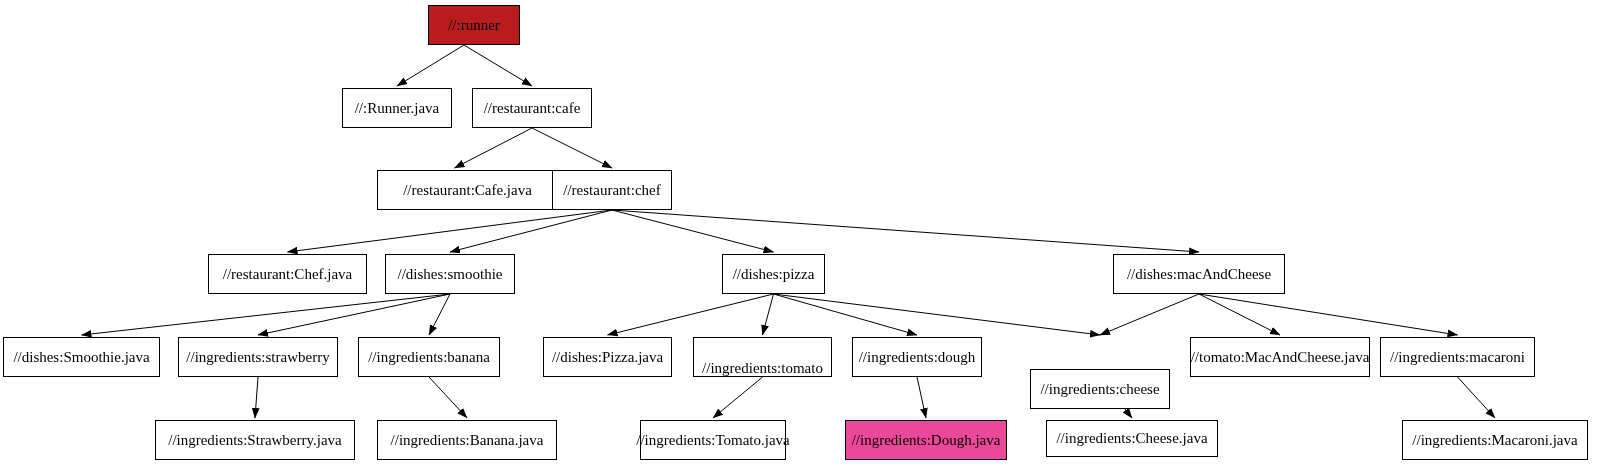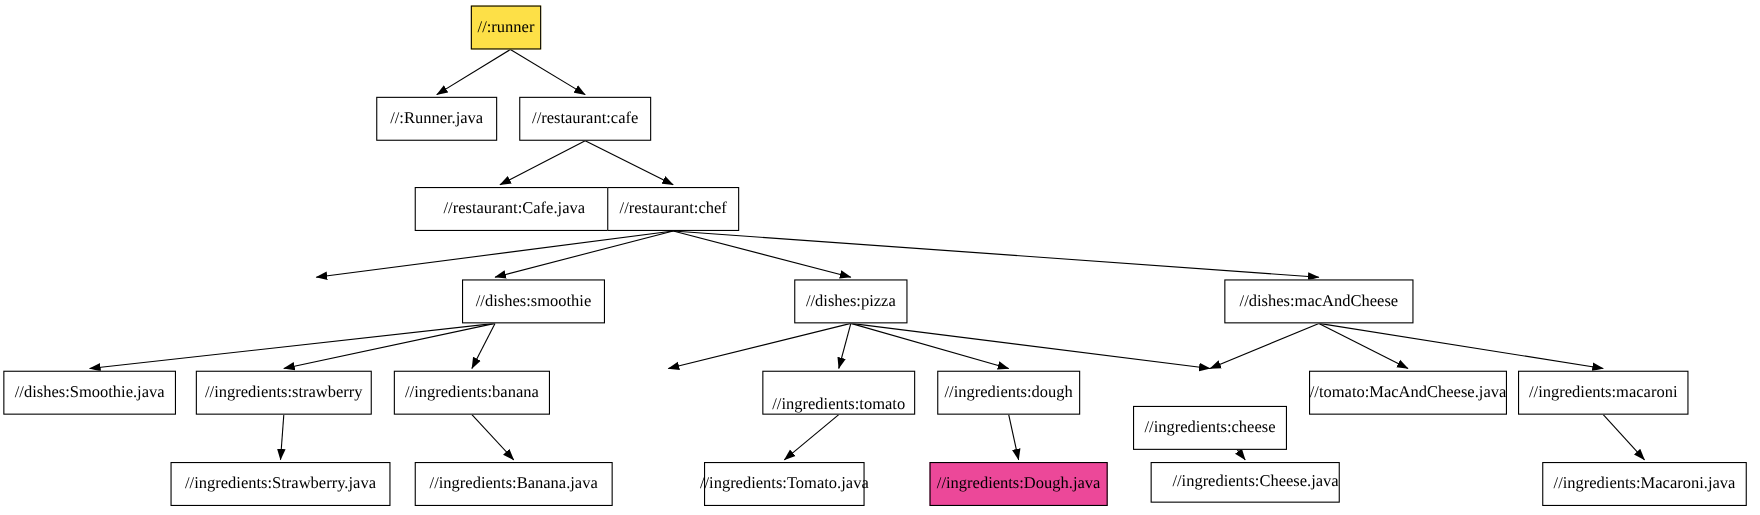--- a/index.html
+++ b/index.html
@@ -78,52 +78,58 @@
         <line class="edge-line" x1="1199" y1="294" x2="1457.5" y2="335" stroke="#000000" marker-end="url(#arrowhead)"></line>
         <line class="edge-line" x1="258" y1="377" x2="255" y2="418" stroke="#000000" marker-end="url(#arrowhead)"></line>
         <line class="edge-line" x1="429" y1="377" x2="467" y2="418" stroke="#000000" marker-end="url(#arrowhead)"></line>
         <line class="edge-line" x1="762.5" y1="377" x2="713" y2="418" stroke="#000000" marker-end="url(#arrowhead)"></line>
         <line class="edge-line" x1="917" y1="377" x2="926" y2="418" stroke="#000000" marker-end="url(#arrowhead)"></line>
         <line class="edge-line" x1="1100" y1="377" x2="1132" y2="418" stroke="#000000" marker-end="url(#arrowhead)"></line>
         <line class="edge-line" x1="1457.5" y1="377" x2="1495" y2="418" stroke="#000000" marker-end="url(#arrowhead)"></line>
       </g>
   </svg>
   <div class="node-layer" id="node-layer">
-      <div class="graph-node" style="left: 428px; top: 5px; width: 64px; height: 40px; background: #fde047; border-color: rgb(0, 0, 0); color: rgb(0, 0, 0);">
+      <div class="graph-node" style="left: 428px; top: 5px; width: 92px; height: 40px; background: #b91c1c; border-color: rgb(0, 0, 0); color: rgb(0, 0, 0);">
         <span>//:runner</span>
       </div>
       <div class="graph-node" style="left: 342px; top: 88px; width: 110px; height: 40px; background: rgb(255, 255, 255); border-color: rgb(0, 0, 0); color: rgb(0, 0, 0);">
         <span>//:Runner.java</span>
       </div>
       <div class="graph-node" style="left: 472px; top: 88px; width: 120px; height: 40px; background: rgb(255, 255, 255); border-color: rgb(0, 0, 0); color: rgb(0, 0, 0); align-items: center;">
         <span>//restaurant:cafe</span>
       </div>
       <div class="graph-node" style="left: 377px; top: 170px; width: 181px; height: 40px; background: rgb(255, 255, 255); border-color: rgb(0, 0, 0); color: rgb(0, 0, 0);">
         <span>//restaurant:Cafe.java</span>
       </div>
       <div class="graph-node" style="left: 552px; top: 170px; width: 120px; height: 40px; background: rgb(255, 255, 255); border-color: rgb(0, 0, 0); color: rgb(0, 0, 0);">
         <span>//restaurant:chef</span>
       </div>
-      <div class="graph-node" style="left: 385px; top: 254px; width: 130px; height: 40px; background: rgb(255, 255, 255); border-color: rgb(0, 0, 0); color: rgb(0, 0, 0); margin-left: 35px;">
+      <div class="graph-node" style="left: 208px; top: 254px; width: 159px; height: 40px; background: rgb(255, 255, 255); border-color: rgb(0, 0, 0); color: rgb(0, 0, 0);">
+        <span>//restaurant:Chef.java</span>
+      </div>
+      <div class="graph-node" style="left: 385px; top: 254px; width: 130px; height: 40px; background: rgb(255, 255, 255); border-color: rgb(0, 0, 0); color: rgb(0, 0, 0);">
         <span>//dishes:smoothie</span>
       </div>
       <div class="graph-node" style="left: 722px; top: 254px; width: 103px; height: 40px; background: rgb(255, 255, 255); border-color: rgb(0, 0, 0); color: rgb(0, 0, 0);">
         <span>//dishes:pizza</span>
       </div>
       <div class="graph-node" style="left: 1113px; top: 254px; width: 172px; height: 40px; background: rgb(255, 255, 255); border-color: rgb(0, 0, 0); color: rgb(0, 0, 0);">
         <span>//dishes:macAndCheese</span>
       </div>
       <div class="graph-node" style="left: 3px; top: 337px; width: 157px; height: 40px; background: rgb(255, 255, 255); border-color: rgb(0, 0, 0); color: rgb(0, 0, 0);">
         <span>//dishes:Smoothie.java</span>
       </div>
       <div class="graph-node" style="left: 178px; top: 337px; width: 160px; height: 40px; background: rgb(255, 255, 255); border-color: rgb(0, 0, 0); color: rgb(0, 0, 0);">
         <span>//ingredients:strawberry</span>
       </div>
       <div class="graph-node" style="left: 358px; top: 337px; width: 142px; height: 40px; background: rgb(255, 255, 255); border-color: rgb(0, 0, 0); color: rgb(0, 0, 0);">
         <span>//ingredients:banana</span>
+      </div>
+      <div class="graph-node" style="left: 543px; top: 337px; width: 129px; height: 40px; background: rgb(255, 255, 255); border-color: rgb(0, 0, 0); color: rgb(0, 0, 0);">
+        <span>//dishes:Pizza.java</span>
       </div>
       <div class="graph-node" style="left: 693px; top: 337px; width: 139px; height: 40px; background: rgb(255, 255, 255); border-color: rgb(0, 0, 0); color: rgb(0, 0, 0); align-items: flex-end;">
         <span>//ingredients:tomato</span>
       </div>
       <div class="graph-node" style="left: 852px; top: 337px; width: 130px; height: 40px; background: rgb(255, 255, 255); border-color: rgb(0, 0, 0); color: rgb(0, 0, 0);">
         <span>//ingredients:dough</span>
       </div>
       <div class="graph-node" style="left: 1030px; top: 337px; width: 140px; height: 40px; background: rgb(255, 255, 255); border-color: rgb(0, 0, 0); color: rgb(0, 0, 0); margin-top: 32px;">
         <span>//ingredients:cheese</span>
       </div>
@@ -138,20 +144,20 @@
       </div>
       <div class="graph-node" style="left: 377px; top: 420px; width: 180px; height: 40px; background: rgb(255, 255, 255); border-color: rgb(0, 0, 0); color: rgb(0, 0, 0);">
         <span>//ingredients:Banana.java</span>
       </div>
       <div class="graph-node" style="left: 640px; top: 420px; width: 146px; height: 40px; background: rgb(255, 255, 255); border-color: rgb(0, 0, 0); color: rgb(0, 0, 0); text-align: right;">
         <span>//ingredients:Tomato.java</span>
       </div>
       <div class="graph-node" style="left: 845px; top: 420px; width: 162px; height: 40px; background: #ec4899; border-color: rgb(0, 0, 0); color: rgb(0, 0, 0); text-align: center;">
         <span>//ingredients:Dough.java</span>
       </div>
-      <div class="graph-node" style="left: 1046px; top: 420px; width: 172px; height: 37px; background: rgb(255, 255, 255); border-color: rgb(0, 0, 0); color: rgb(0, 0, 0); justify-content: flex-end;">
+      <div class="graph-node" style="left: 1046px; top: 420px; width: 172px; height: 37px; background: rgb(255, 255, 255); border-color: rgb(0, 0, 0); color: rgb(0, 0, 0);">
         <span>//ingredients:Cheese.java</span>
       </div>
       <div class="graph-node" style="left: 1402px; top: 420px; width: 186px; height: 40px; background: rgb(255, 255, 255); border-color: rgb(0, 0, 0); color: rgb(0, 0, 0);">
         <span>//ingredients:Macaroni.java</span>
       </div>
     </div>
 </div>
 
 </body></html>

